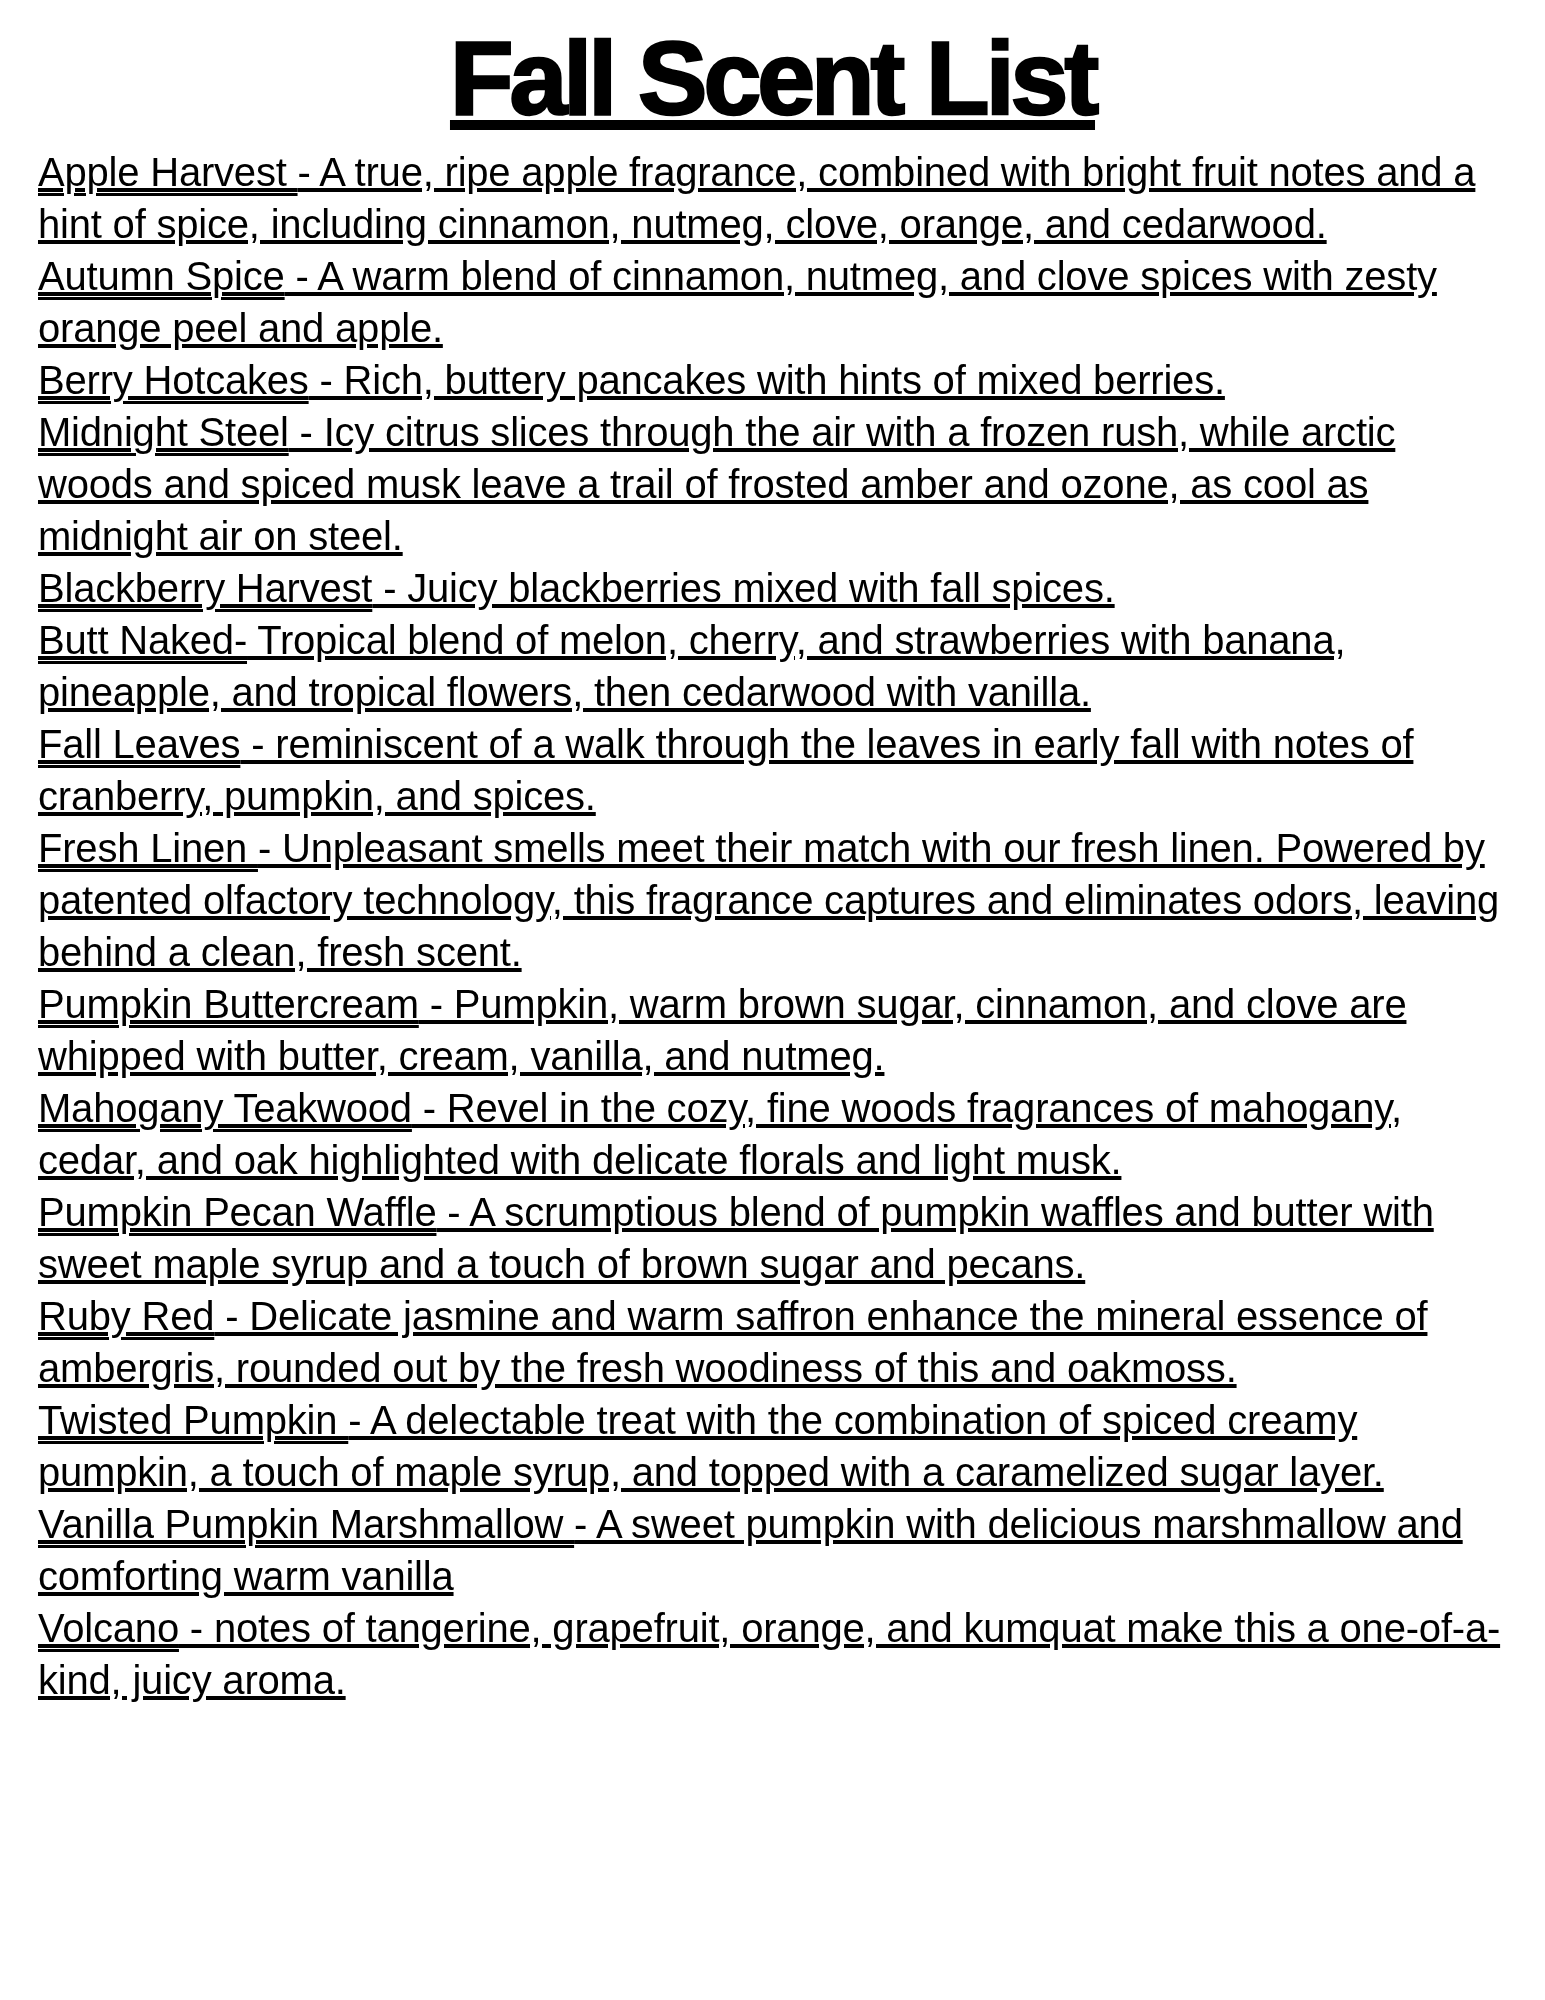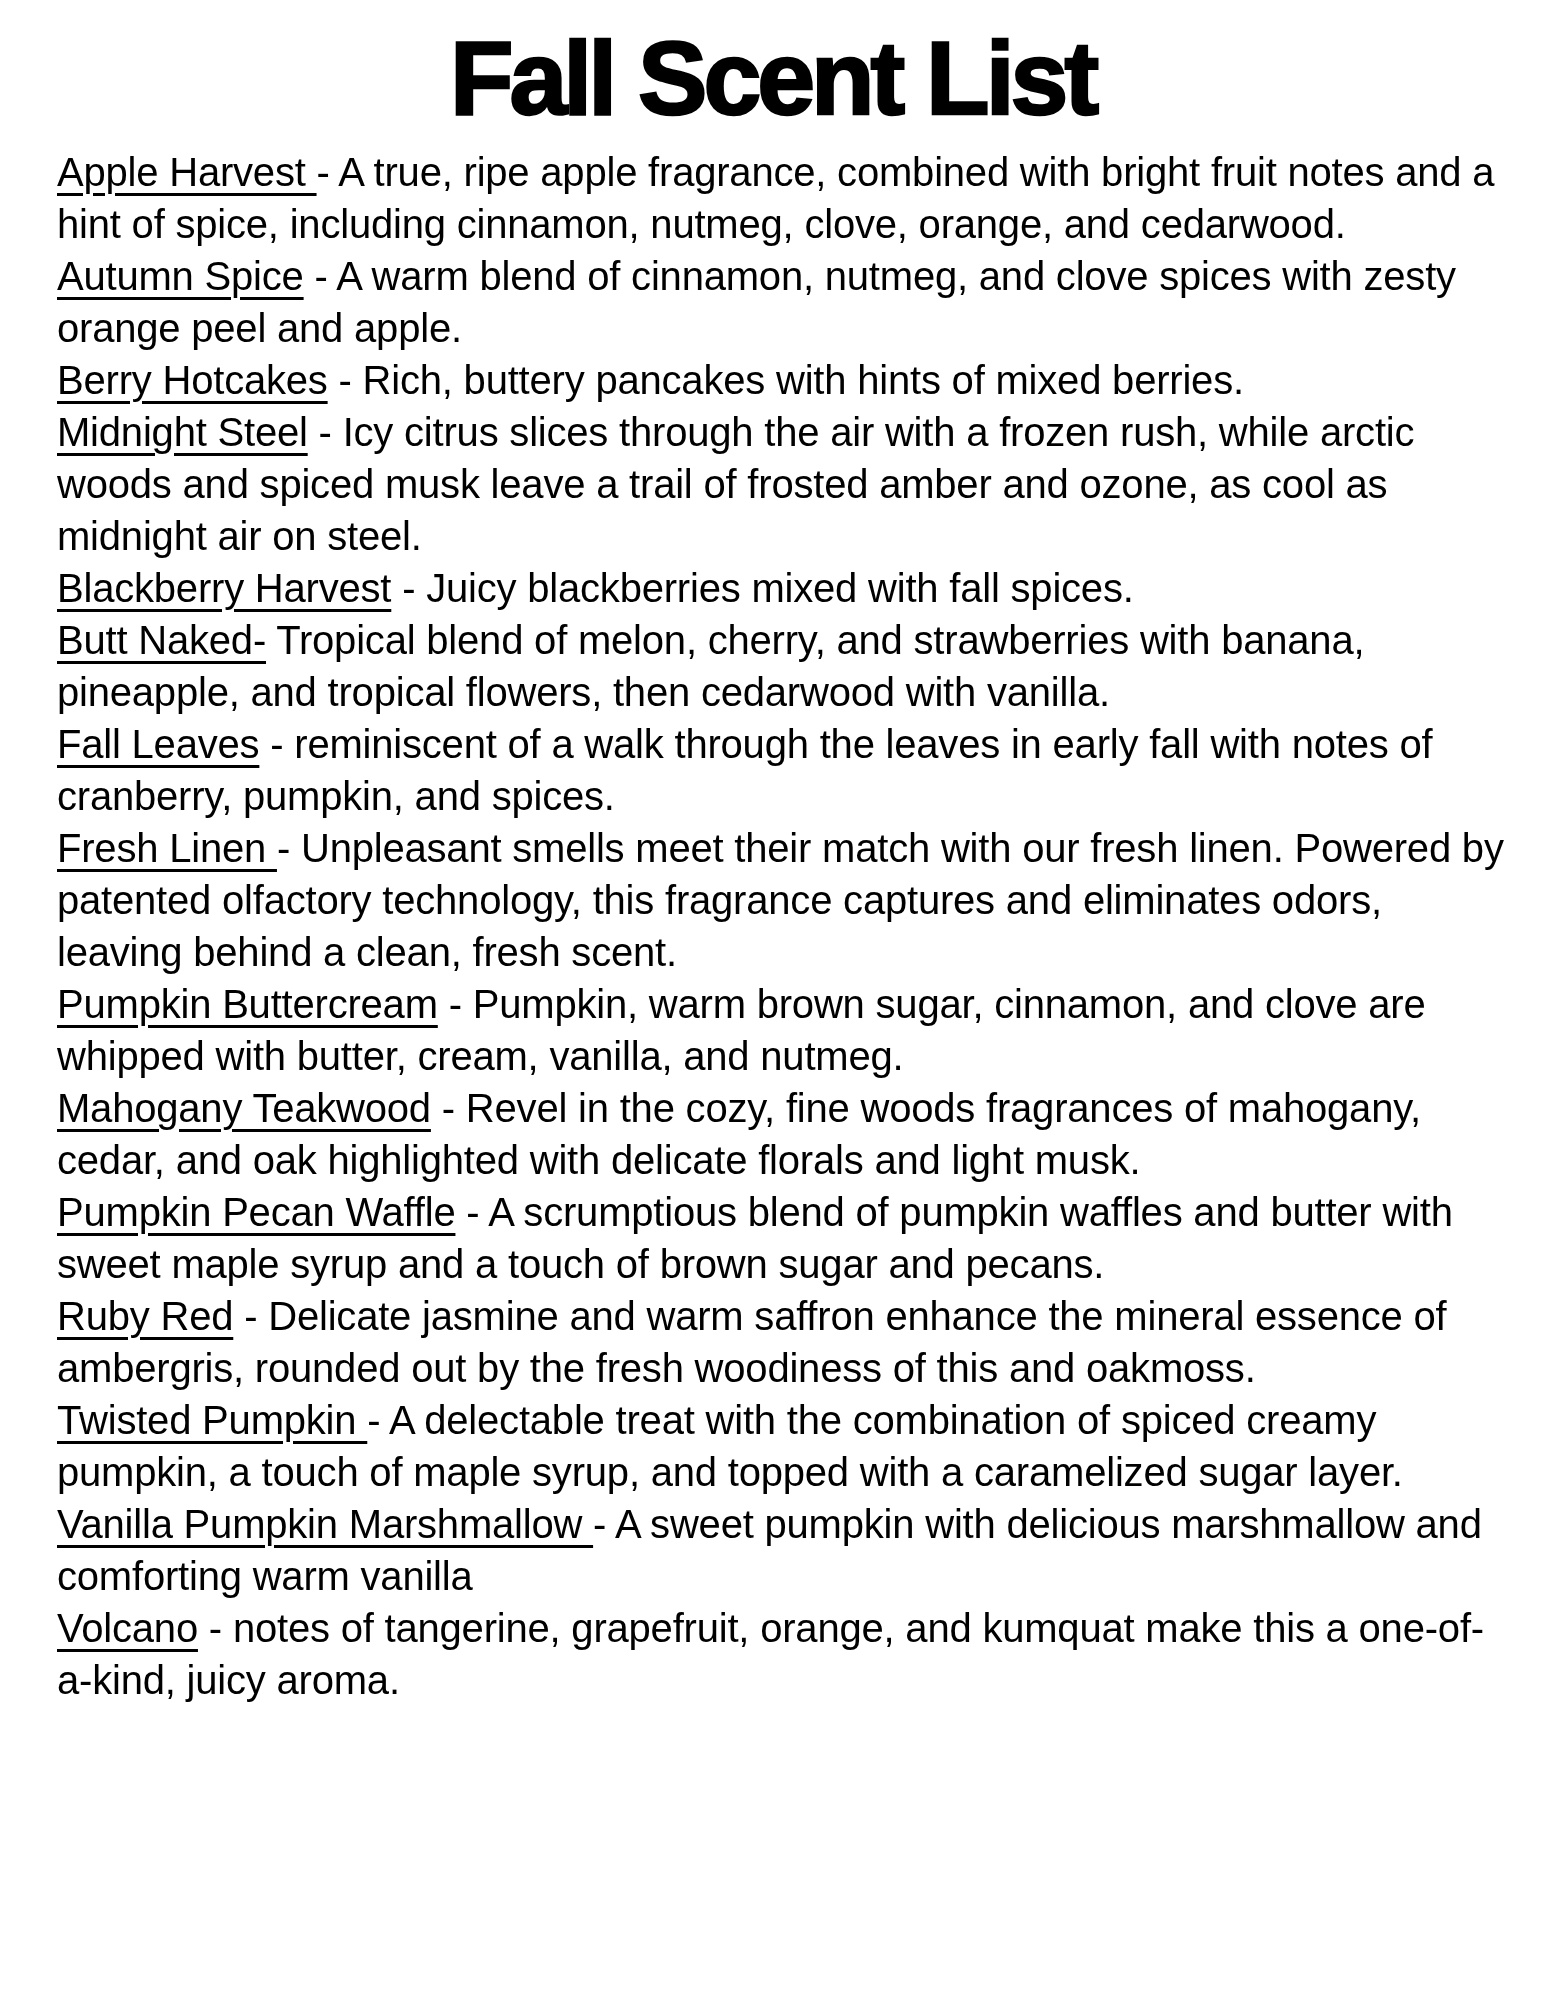--- a/index.html
+++ b/index.html
@@ -10,37 +10,38 @@
     height: 2000px;
     overflow: hidden;
   }
   .page {
     position: relative;
     width: 1545px;
     height: 2000px;
     background: #ffffff;
     font-family: "Liberation Sans", sans-serif;
     color: #000000;
+    text-decoration: underline;
   }
   .page-title {
     margin: 0;
     padding-top: 22px;
     text-align: center;
     font-family: "Liberation Sans", sans-serif;
     font-size: 104px;
     line-height: 112px;
     font-weight: 800;
     letter-spacing: -4px;
     color: #000000;
     -webkit-text-stroke: 2.5px #000000;
     white-space: nowrap;
   }
   .scent-list {
     margin: 12px 0 0 0;
-    padding: 0 34px 0 57px;
+    padding: 0 34px 0 38px;
     font-size: 40px;
     line-height: 52px;
     letter-spacing: -0.2px;
     color: #000000;
   }
   .scent {
     margin: 0;
     padding: 0;
   }
   .scent-name {

